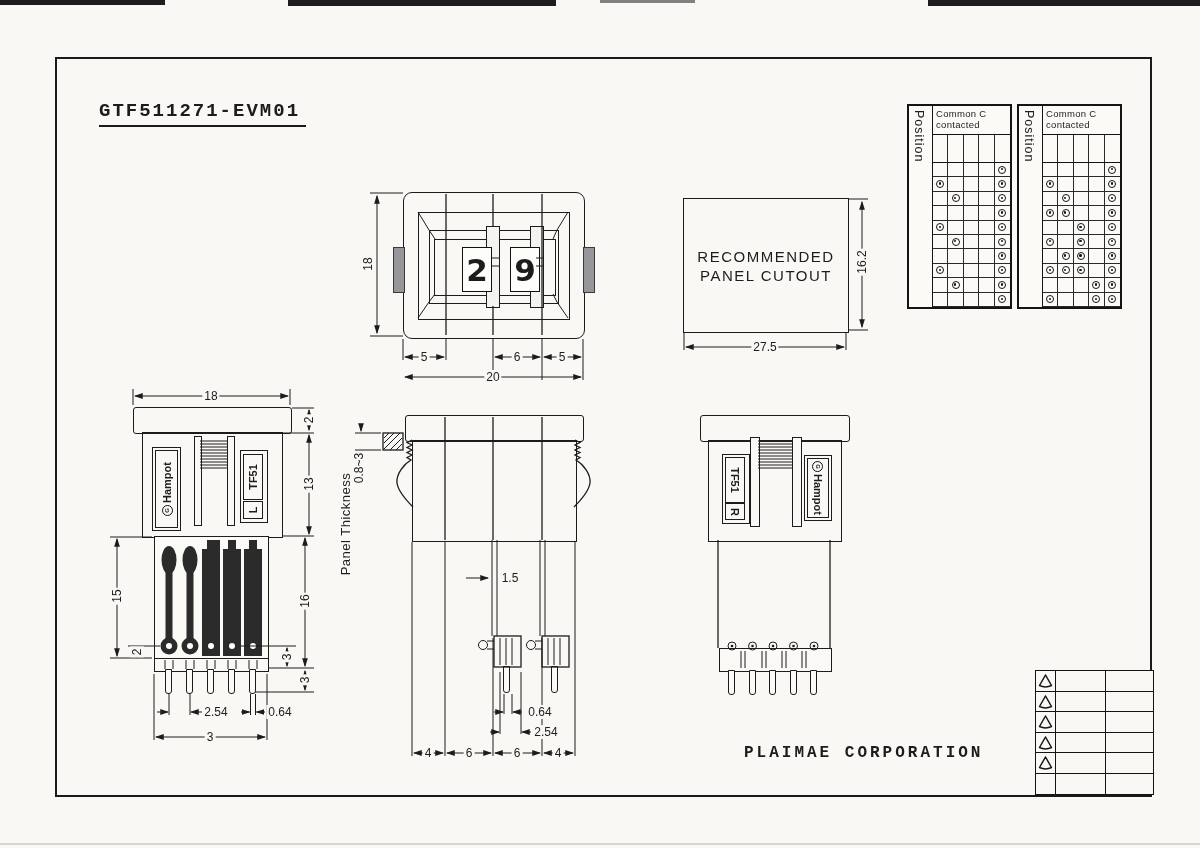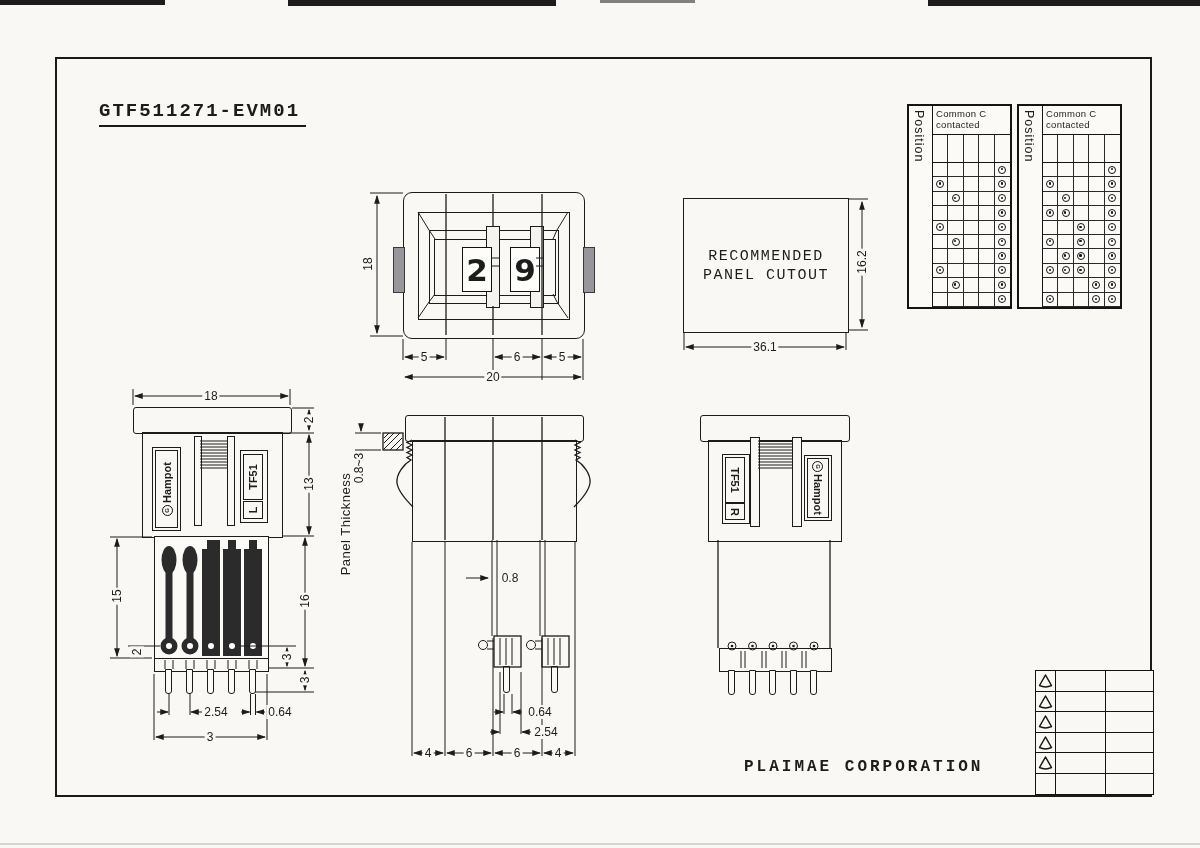--- a/index.html
+++ b/index.html
@@ -13,24 +13,24 @@
   .overlay{position:absolute;left:0;top:0;z-index:5;pointer-events:none;}
   .d{stroke:#1c1c1c;stroke-width:1;fill:none;}
   .p{stroke:#1c1c1c;stroke-width:1.3;fill:none;}
   .hlabel,.vlabel{position:absolute;font-size:12px;line-height:1;white-space:nowrap;
       background:#f9f8f4;padding:1px 2px;z-index:8;transform:translate(-50%,-50%);}
   .vlabel{transform:translate(-50%,-50%) rotate(-90deg);}
   .title{position:absolute;left:99px;top:100px;font-family:"Liberation Mono",monospace;
       font-weight:700;font-size:19px;letter-spacing:2px;border-bottom:2px solid #1a1a1a;
       padding:0 6px 3px 0;z-index:3;}
   .company{position:absolute;left:744px;top:744px;font-family:"Liberation Mono",monospace;
-      font-weight:700;font-size:16px;letter-spacing:3px;z-index:3;margin-top:14px;}
+      font-weight:700;font-size:16px;letter-spacing:3px;z-index:3;}
   .cutout-box{position:absolute;left:683px;top:198px;width:164px;height:133px;border:1.7px solid #1c1c1c;
       display:flex;flex-direction:column;align-items:center;justify-content:center;z-index:2;}
-  .cutout-box div{font-size:15px;letter-spacing:1.5px;line-height:19px;font-family:Liberation Mono, monospace;}
+  .cutout-box div{font-size:15px;letter-spacing:1.5px;line-height:19px;}
   .digitbox{position:absolute;width:28px;height:43px;border:1.6px solid #111;background:#fdfdfa;
       display:flex;align-items:center;justify-content:center;z-index:4;
       font-family:"DejaVu Sans",sans-serif;font-weight:700;font-size:31px;}
   .wbar{position:absolute;width:12px;height:80px;top:226px;background:#f4f3ef;border:1.2px solid #1c1c1c;z-index:3;}
   .tab{position:absolute;width:10px;height:44px;top:247px;background:#97969a;border:1px solid #3a3a3a;z-index:2;}
   .vbox{position:absolute;border:1.5px solid #1c1c1c;z-index:3;background:#f9f8f4;}
   .vbox .inner{position:absolute;left:2px;top:2px;right:2px;bottom:2px;border:1px solid #1c1c1c;}
   .rot{position:absolute;left:50%;top:50%;display:flex;align-items:center;gap:2px;
       font-weight:700;font-size:11px;white-space:nowrap;}
   .ccw{transform:translate(-50%,-50%) rotate(-90deg);}
@@ -648,36 +648,36 @@
     </g>
   </svg>
 
   <div class="vlabel" style="left:368px;top:264px;">18</div>
   <div class="hlabel" style="left:424px;top:357px;">5</div>
   <div class="hlabel" style="left:517px;top:357px;">6</div>
   <div class="hlabel" style="left:562px;top:357px;">5</div>
   <div class="hlabel" style="left:493px;top:377px;">20</div>
 
   <div class="vlabel" style="left:862px;top:262px;">16.2</div>
-  <div class="hlabel" style="left:765px;top:347px;">36.1</div>
+  <div class="hlabel" style="left:765px;top:347px;">27.5</div>
 
   <div class="hlabel" style="left:211px;top:396px;">18</div>
   <div class="vlabel" style="left:309px;top:420px;">2</div>
   <div class="vlabel" style="left:309px;top:484px;">13</div>
   <div class="vlabel" style="left:117px;top:596px;">15</div>
   <div class="vlabel" style="left:137px;top:652px;">2</div>
   <div class="vlabel" style="left:305px;top:601px;">16</div>
   <div class="vlabel" style="left:287px;top:657px;">3</div>
   <div class="vlabel" style="left:305px;top:680px;">3</div>
   <div class="hlabel" style="left:216px;top:712px;">2.54</div>
   <div class="hlabel" style="left:280px;top:712px;">0.64</div>
   <div class="hlabel" style="left:210px;top:737px;">3</div>
 
   <div class="vlabel" style="left:359px;top:468px;">0.8~3</div>
-  <div class="hlabel" style="left:510px;top:578px;">0.8</div>
+  <div class="hlabel" style="left:510px;top:578px;">1.5</div>
   <div class="hlabel" style="left:540px;top:712px;">0.64</div>
   <div class="hlabel" style="left:546px;top:732px;">2.54</div>
   <div class="hlabel" style="left:428px;top:753px;">4</div>
   <div class="hlabel" style="left:469px;top:753px;">6</div>
   <div class="hlabel" style="left:517px;top:753px;">6</div>
   <div class="hlabel" style="left:558px;top:753px;">4</div>
 
 </div>
 
 </body></html>

